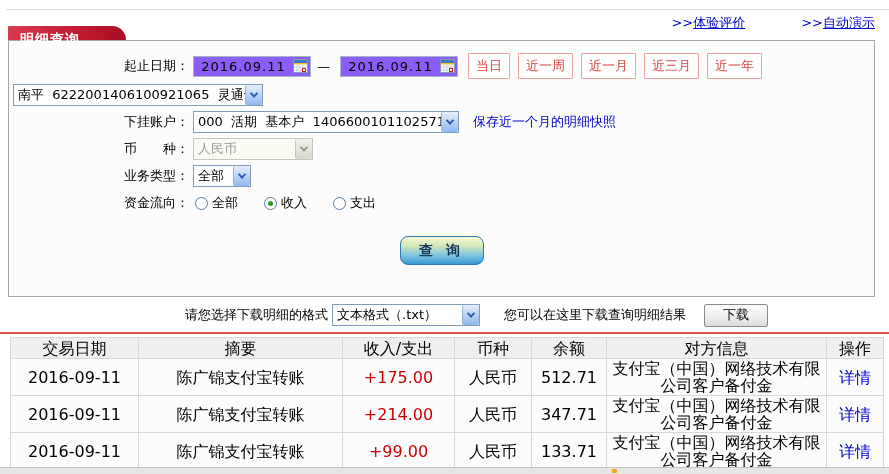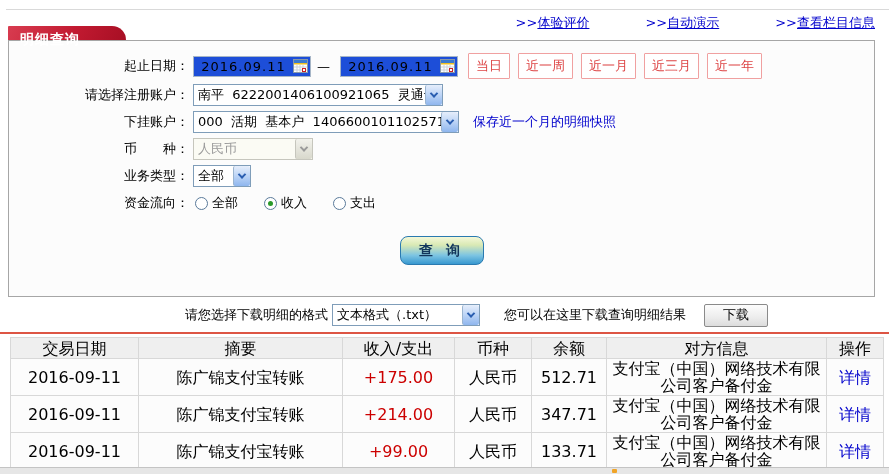--- a/index.html
+++ b/index.html
@@ -22,21 +22,21 @@
   .hlink .lbl { text-decoration:underline; }
   
   .panel {
     margin-left:8px; width:867px; height:257px;
     border:1px solid #a6a6a6; background:#fcfcfc; padding-top:12px;
   }
   .form-row { display:flex; align-items:center; min-height:22px; margin-bottom:5px; }
   .form-label { width:180px; text-align:right; white-space:pre; flex:none; font-size:13px; }
   .datebox {
     display:flex; align-items:center; width:118px; height:21px;
-    border:1px solid #a7b6c7; background:#1d4ed8; margin:0 0 0 4px;
+    border:1px solid #a7b6c7; background:#8b5cf6; margin:0 0 0 4px;
   }
   .datebox .val { flex:1; text-align:center; font-size:13px; letter-spacing:1px; }
   .cal { flex:none; margin-right:2px; cursor:pointer; display:block; }
   .dash { margin:0 6px; font-size:13px; }
   .qbtn {
     margin-left:8px; padding:3px 7px; font-size:13px;
     border:1px solid #f0a0a0; color:#dd4545; background:#fff; cursor:pointer; border-radius:1px;
     font-family:inherit;
   }
   .qbtn:first-of-type { margin-left:10px; }
@@ -105,21 +105,20 @@
 
 <div class="topline"></div>
 
 <div class="header-row">
   <div class="tab">
     <span>明细查询</span>
   </div>
   <div class="header-links">
     <a class="hlink"><span>&gt;&gt;</span><span class="lbl">体验评价</span></a>
     <a class="hlink"><span>&gt;&gt;</span><span class="lbl">自动演示</span></a>
-    <a class="hlink"><span>&gt;&gt;</span><span class="lbl">查看栏目信息</span></a>
   </div>
 </div>
 
 <div class="panel">
 
   <div class="form-row">
     <span class="form-label">起止日期：</span>
     <div class="datebox">
       <span class="val">2016.09.11</span>
       <svg class="cal" width="15" height="14" viewBox="0 0 15 14">
@@ -142,21 +141,20 @@
       </svg>
     </div>
     <button class="qbtn">当日</button>
     <button class="qbtn">近一周</button>
     <button class="qbtn">近一月</button>
     <button class="qbtn">近三月</button>
     <button class="qbtn">近一年</button>
   </div>
 
   <div class="form-row">
-    <span class="form-label">请选择注册账户：</span>
     <div class="select" style="width:250px">
       <span class="select-text">南平  6222001406100921065  灵通卡</span>
       <span class="arrowbox">
           <span class="chev"></span>
         </span>
     </div>
   </div>
 
   <div class="form-row">
     <span class="form-label">下挂账户：</span>

